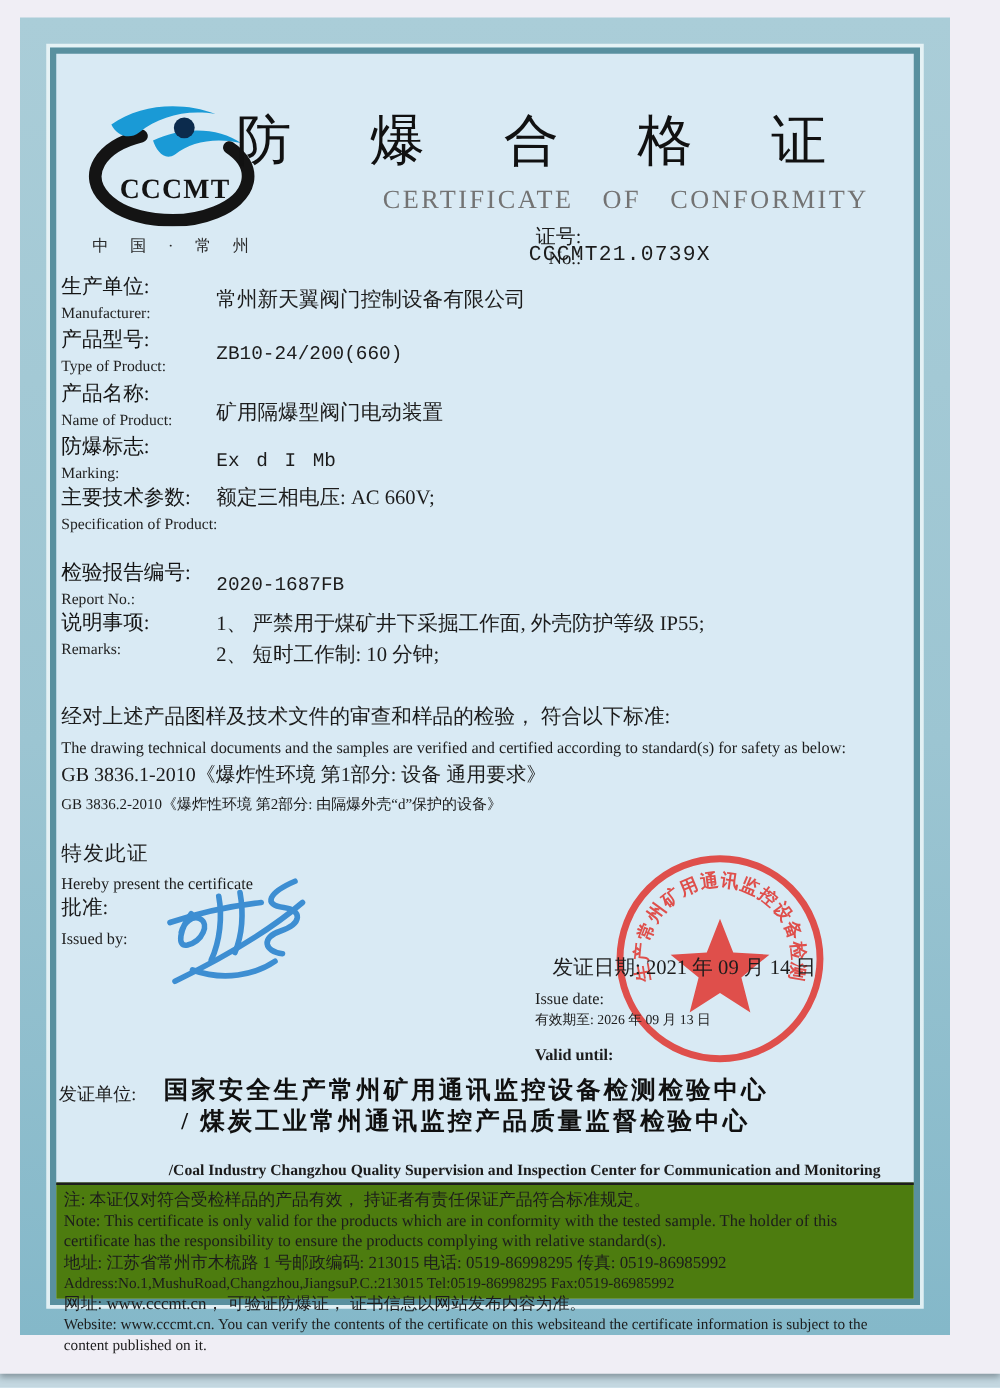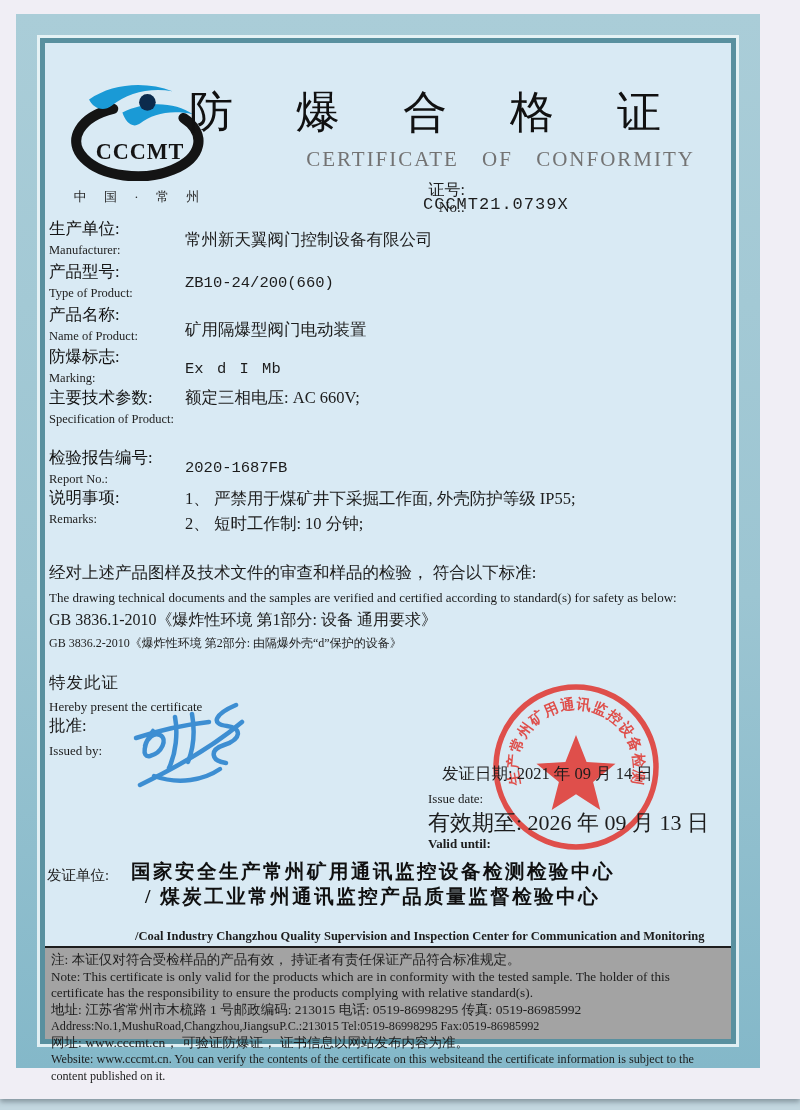--- a/index.html
+++ b/index.html
@@ -39,21 +39,21 @@
   }
   .certno{position:absolute;left:300px;top:138px;width:120px;text-align:right;line-height:1.15;}
   .certno .zh{font-size:16px;}
   .certno .en{font-size:15px;}
   .certno-val{position:absolute;left:378px;top:152px;font-size:17px;letter-spacing:1px;font-family:"Liberation Mono","DejaVu Sans Mono",monospace;}
 
   
   .frow{position:absolute;left:4px;width:660px;}
   .frow .lzh{font-size:16.5px;color:#141414;}
   .frow .len{font-size:12.5px;color:#222;margin-top:3px;}
-  .frow .val{position:absolute;left:124px;top:0;font-size:16.5px;white-space:nowrap;margin-left:12px;}
+  .frow .val{position:absolute;left:124px;top:0;font-size:16.5px;white-space:nowrap;}
   .r1{top:175px}.r1 .val{top:11px}
   .r2{top:218px}.r2 .val{top:13px;font-family:"Liberation Mono","DejaVu Sans Mono",monospace;font-size:15.5px;}
   .r3{top:261px}.r3 .val{top:15px}
   .r4{top:303px}.r4 .val{top:14px;font-family:"Liberation Mono","DejaVu Sans Mono",monospace;font-size:15.5px;word-spacing:4px;}
   .r5{top:344px}.r5 .val{top:0px}
   .r6{top:404px}.r6 .val{top:12px;font-family:"Liberation Mono","DejaVu Sans Mono",monospace;font-size:15.5px;}
   .r7{top:444px}.r7 .val{top:-1px;line-height:25px;}
 
   
   .std-intro{position:absolute;left:4px;top:519px;font-size:16.5px;}
@@ -63,34 +63,34 @@
 
   
   .present-zh{position:absolute;left:4px;top:629px;font-size:16.5px;letter-spacing:1px;}
   .present-en{position:absolute;left:4px;top:656px;font-size:13px;}
   .approve-zh{position:absolute;left:4px;top:672px;font-size:16.5px;}
   .approve-en{position:absolute;left:4px;top:700px;font-size:13px;}
   .signature{position:absolute;left:78px;top:652px;}
   .stamp{position:absolute;left:445px;top:638px;opacity:.88;}
   .d-issue-zh{position:absolute;left:397px;top:720px;font-size:16.5px;}
   .d-issue-en{position:absolute;left:383px;top:748px;font-size:13px;font-weight:normal;}
-  .d-valid-zh{position:absolute;left:383px;top:765px;font-size:22px;}
+  .d-valid-zh{position:absolute;left:383px;top:765px;font-size:11px;}
   .d-valid-en{position:absolute;left:383px;top:793px;font-size:13px;font-weight:bold;}
 
   
   .appr-label{position:absolute;left:2px;top:823px;font-size:14.5px;}
   .appr-zh1{position:absolute;left:86px;top:815px;font-size:19.5px;font-weight:bold;letter-spacing:2.5px;color:#101010;}
   .appr-zh2{position:absolute;left:100px;top:840px;font-size:19.5px;font-weight:bold;letter-spacing:2.5px;color:#101010;}
   .appr-en1{position:absolute;left:2px;top:867px;font-size:12.5px;font-weight:bold;}
   .appr-en2{position:absolute;left:90px;top:886px;font-size:12.5px;font-weight:bold;}
 
   
   .notebox{
     position:absolute;left:0;right:0;bottom:0;top:903px;
-    background:#a3a3a3;border-top:2.5px solid #1d1d1d;
+    background:#4d7c0f;border-top:2.5px solid #1d1d1d;
     padding:4px 8px 0 6px;box-sizing:border-box;
   }
   .notebox div{line-height:16.5px;}
   .n-zh{font-size:13.5px;}
   .n-en{font-size:13.2px;}
   .n-addr-zh{font-size:13.5px;}
   .n-addr-en{font-size:12.2px;}
   .n-web-zh{font-size:13.5px;}
   .n-web-en{font-size:12.2px;}
 </style>

